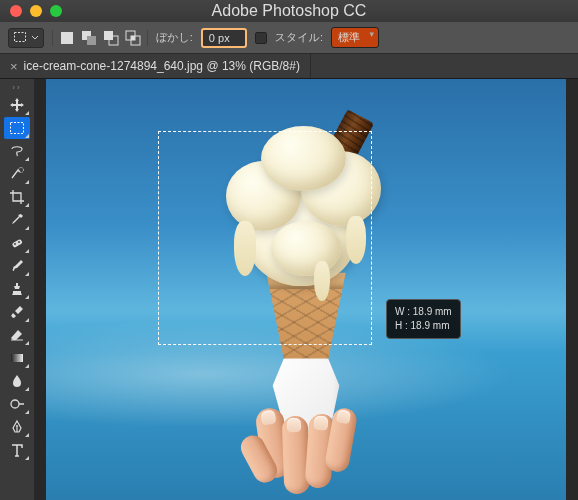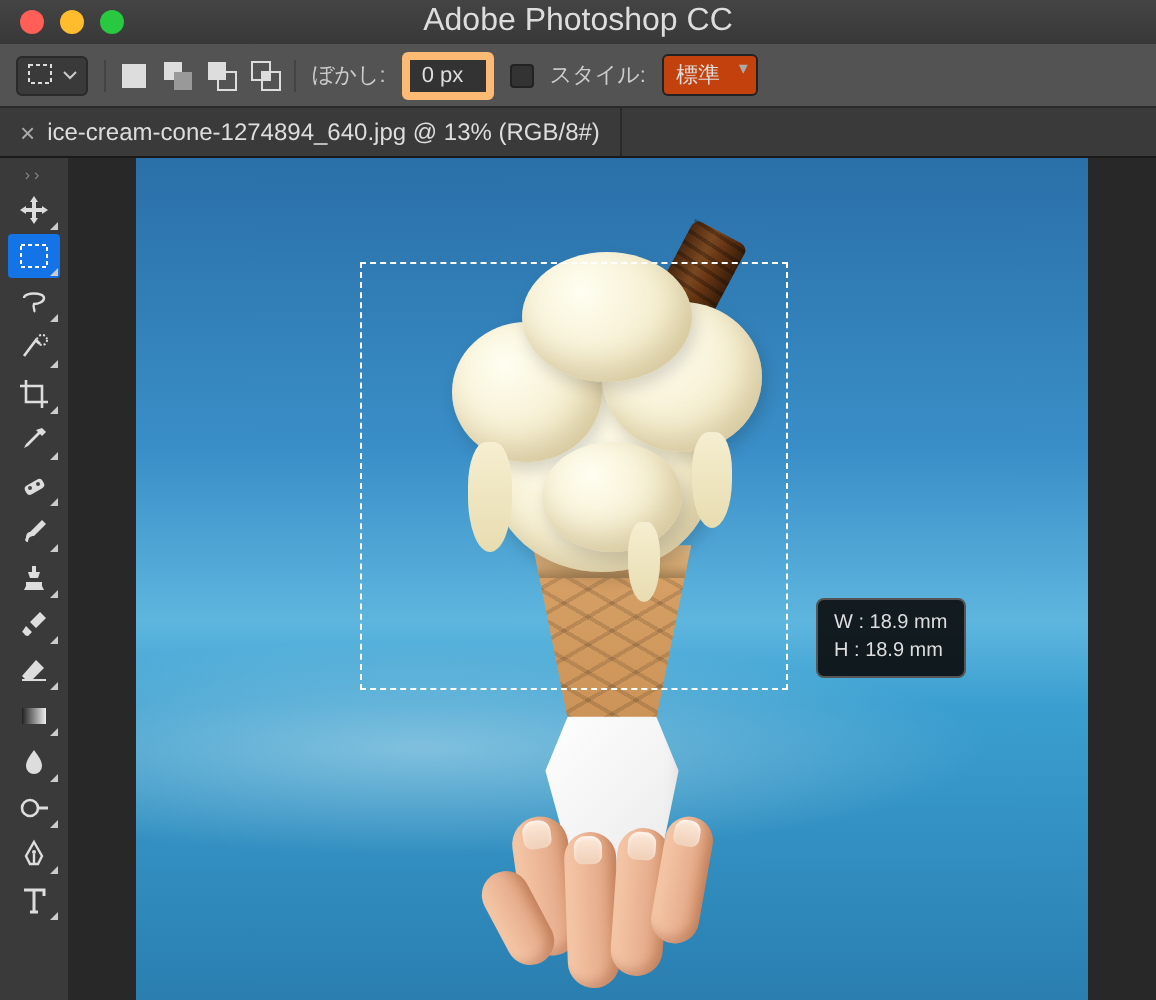--- a/index.html
+++ b/index.html
@@ -8,36 +8,36 @@
 .traffic{display:flex;gap:8px;padding-left:10px}
 .tl{width:12px;height:12px;border-radius:50%}
 .tl.r{background:#ff5f57}.tl.y{background:#ffbd2e}.tl.g{background:#28c940}
 .title{position:absolute;left:50%;transform:translateX(-50%);color:#ddd;font-size:16px;white-space:nowrap}
 .optbar{height:32px;background:#535353;border-bottom:1px solid #2a2a2a;display:flex;align-items:center;padding:0 8px;gap:8px}
 .toolbtn{display:flex;align-items:center;gap:2px;padding:2px 4px;background:#3a3a3a;border:1px solid #2a2a2a;border-radius:3px}
 .toolbtn svg{display:block}
 .icongrp{display:flex;gap:6px;padding:0 6px;border-left:1px solid #444;border-right:1px solid #444}
 .icongrp svg{display:block}
 .lbl{color:#ccc;font-size:11px}
-.inp{background:#333;border:4px solid #fdba74;color:#ddd;font-size:11px;padding:2px 6px;width:46px;border-radius:3px}
+.inp{background:#333;border:2px solid #fdba74;color:#ddd;font-size:11px;padding:2px 6px;width:46px;border-radius:3px}
 .chk{width:12px;height:12px;background:#333;border:1px solid #222;border-radius:2px;display:inline-block}
 .sel{background:#c2410c;border:1px solid #222;color:#ddd;font-size:11px;padding:2px 18px 2px 6px;border-radius:3px;position:relative}
 .sel::after{content:"▾";position:absolute;right:4px;top:1px;font-size:9px;color:#aaa}
 .tabbar{height:25px;background:#3a3a3a;display:flex;align-items:stretch;border-bottom:1px solid #1a1a1a}
 .tab{display:flex;align-items:center;gap:6px;padding:0 10px;background:#3a3a3a;color:#ddd;font-size:12px;border-right:1px solid #2a2a2a}
 .tab .x{color:#aaa;font-size:13px;line-height:1}
 .main{display:flex;height:calc(500px - 22px - 32px - 25px)}
 .toolpanel{width:34px;background:#3a3a3a;display:flex;flex-direction:column;align-items:center;padding-top:4px;gap:1px}
 .hdr{width:100%;height:10px;display:flex;justify-content:center;gap:2px;color:#888;font-size:8px;letter-spacing:2px}
 .tool{width:26px;height:22px;display:flex;align-items:center;justify-content:center;position:relative;border-radius:2px}
 .tool.sel-active{background:#1473e6}
 .tool svg{display:block}
 .tri{position:absolute;right:1px;bottom:1px;width:0;height:0;border-left:4px solid transparent;border-bottom:4px solid #ccc}
 .canvas{flex:1;background:#282828;position:relative;overflow:hidden;display:flex;align-items:center;justify-content:center}
-.img{width:476px;height:421px;position:relative;background:linear-gradient(180deg,#2a6fa8 0%,#3a8fc8 35%,#5eb6de 55%,#3a9fd0 65%,#2a7eb0 100%)}
+.img{width:520px;height:421px;position:relative;background:linear-gradient(180deg,#2a6fa8 0%,#3a8fc8 35%,#5eb6de 55%,#3a9fd0 65%,#2a7eb0 100%)}
 .blur1{position:absolute;left:0;top:55%;width:100%;height:30%;background:radial-gradient(ellipse at 30% 50%,rgba(200,230,240,.5),transparent 60%)}
 .marq{position:absolute;border:1.5px dashed #fff;pointer-events:none}
 .tooltip{position:absolute;background:rgba(10,10,10,.9);border:1px solid #555;border-radius:4px;padding:5px 8px;color:#ddd;font-size:10px;line-height:1.4;white-space:nowrap}
 .cone{position:absolute;left:50%;top:46%;transform:translateX(-50%)}
 .waffle{width:90px;height:170px;background:linear-gradient(#d8a268,#c08548);clip-path:polygon(6% 0,94% 0,56% 100%,44% 100%);position:relative}
 .waffle::before{content:"";position:absolute;inset:0;background:repeating-linear-gradient(30deg,rgba(0,0,0,.12) 0 2px,transparent 2px 12px),repeating-linear-gradient(-30deg,rgba(0,0,0,.12) 0 2px,transparent 2px 12px)}
 .band{position:absolute;top:-8px;left:-4px;right:-4px;height:24px;background:linear-gradient(#e8c090,#cda068);border-radius:4px;box-shadow:inset 0 -3px 4px rgba(0,0,0,.2);display:flex;align-items:center;justify-content:center;font-size:7px;letter-spacing:2px;color:rgba(0,0,0,.3);font-weight:bold}
 .cream{position:absolute;left:50%;top:10%;transform:translateX(-50%);width:180px;height:180px}
 .blob{position:absolute;background:radial-gradient(circle at 35% 30%,#fffef0,#f5eed0 55%,#ebe0b8);border-radius:50%;box-shadow:inset -6px -8px 14px rgba(180,160,110,.4),2px 4px 8px rgba(0,0,0,.15)}
 .drip{position:absolute;background:linear-gradient(#f5eed0,#e8dcb0);border-radius:40% 40% 50% 50%}

